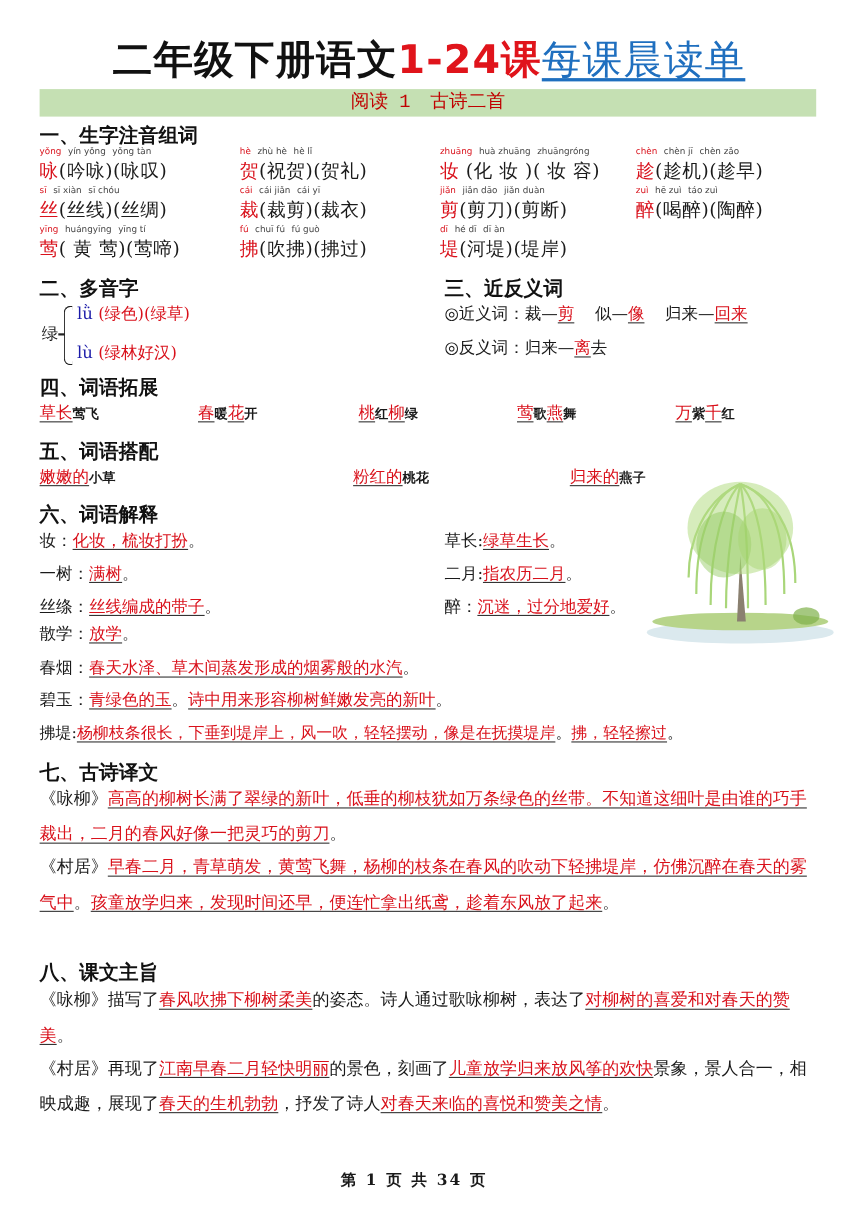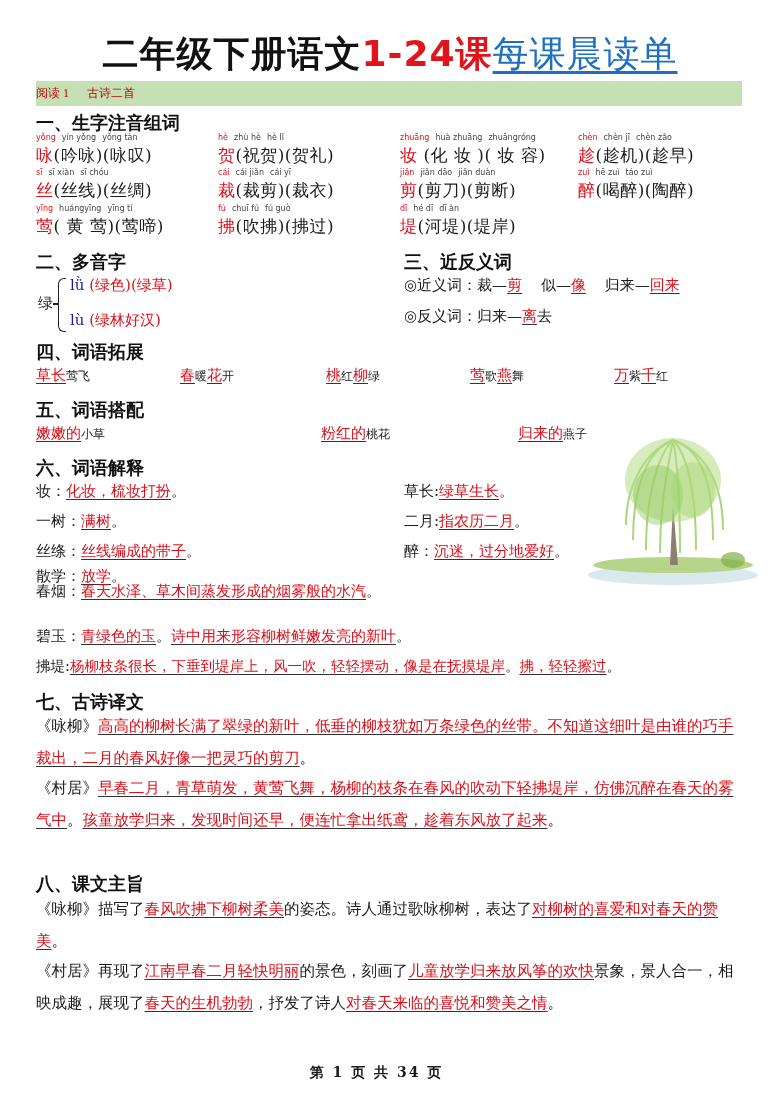--- a/index.html
+++ b/index.html
@@ -10,43 +10,43 @@
     position: absolute; left: 0; top: 30px; width: 780px; text-align: center;
     font-size: 36px; font-weight: bold; letter-spacing: 1px;
     font-family: "DejaVu Sans", "Liberation Sans", sans-serif;
   }
   .title .t1 { color: #111111; }
   .title .t2 { color: #e0141b; }
   .title .t3 { color: #1f6fbf; text-decoration: underline; text-decoration-thickness: 3px; text-underline-offset: 5px; font-weight: normal; font-family: Liberation Serif, serif; }
 
   .banner {
     position: absolute; left: 36px; top: 81px; width: 706px; height: 25px;
-    background: #c5e0b3; text-align: left; line-height: 25px;
-    color: #c00000; font-size: 12px; font-family: Liberation Serif, serif;
+    background: #c5e0b3; text-align: center; line-height: 25px;
+    color: #c00000; font-size: 17px; font-family: Liberation Mono, monospace;
   }
   .banner span + span { margin-left: 18px; }
 
   .sec-h {
     position: absolute; font-family: "DejaVu Sans", "Liberation Sans", sans-serif;
     font-weight: bold; font-size: 18px; color: #111;
   }
 
   .red { color: #d9111b; }
   .blue { color: #1a1aa8; }
   .ul { text-decoration: underline; text-decoration-color: #333; text-underline-offset: 3px; }
 
   
   .py-item { position: absolute; width: 190px; }
   .py-row { font-family: "DejaVu Sans", "Liberation Sans", sans-serif; font-size: 8px; color: #444; height: 11px; white-space: nowrap; }
   .py-row .p0 { color: #d9111b; display: inline-block; }
   .py-row span { display: inline-block; margin-right: 6px; }
   .py-chars { font-size: 17px; white-space: nowrap; letter-spacing: 0.5px; }
 
   .line { position: absolute; font-size: 15px; white-space: nowrap; }
-  .small { font-size: 12px; }
+  .small { font-size: 12px; font-weight: bold; }
 
   .brace-wrap { position: absolute; left: 36px; top: 276px; height: 58px; width: 200px; }
   .brace-char { position: absolute; left: 2px; top: 18px; font-size: 15px; }
   .brace { position: absolute; left: 22px; top: 2px; width: 8px; height: 54px; border: 1.5px solid #222; border-right: none; border-radius: 6px 0 0 6px; }
   .brace:after { content: ""; position: absolute; left: -6px; top: 24px; width: 6px; height: 2px; background: #222; }
 
   .para { position: absolute; left: 36px; width: 710px; font-size: 15.5px; line-height: 32px; }
 
   .willow { position: absolute; left: 578px; top: 425px; width: 180px; height: 170px; }
 
@@ -171,21 +171,21 @@
 </svg>
 
 <div class="sec-h" style="left:36px;top:456px;">六、词语解释</div>
 <div class="line" style="left:36px;top:482px;"><span>妆：</span><span class="red ul">化妆，梳妆打扮</span><span>。</span></div>
 <div class="line" style="left:404px;top:482px;"><span>草长:</span><span class="red ul">绿草生长</span><span>。</span></div>
 <div class="line" style="left:36px;top:512px;"><span>一树：</span><span class="red ul">满树</span><span>。</span></div>
 <div class="line" style="left:404px;top:512px;"><span>二月:</span><span class="red ul">指农历二月</span><span>。</span></div>
 <div class="line" style="left:36px;top:542px;"><span>丝绦：</span><span class="red ul">丝线编成的带子</span><span>。</span></div>
 <div class="line" style="left:404px;top:542px;"><span>醉：</span><span class="red ul">沉迷，过分地爱好</span><span>。</span></div>
 <div class="line" style="left:36px;top:567px;text-align:right;"><span>散学：</span><span class="red ul">放学</span><span>。</span></div>
-<div class="line" style="left:36px;top:582px;"><span>春烟：</span><span class="red ul">春天水泽、草木间蒸发形成的烟雾般的水汽</span><span>。</span></div>
+<div class="line" style="left:36px;top:598px;"><span>春烟：</span><span class="red ul">春天水泽、草木间蒸发形成的烟雾般的水汽</span><span>。</span></div>
 <div class="line" style="left:36px;top:627px;"><span>碧玉：</span><span class="red ul">青绿色的玉</span><span>。</span><span class="red ul">诗中用来形容柳树鲜嫩发亮的新叶</span><span>。</span></div>
 <div class="line" style="left:36px;top:657px;font-size:14.5px;"><span>拂堤:</span><span class="red ul">杨柳枝条很长，下垂到堤岸上，风一吹，轻轻摆动，像是在抚摸堤岸</span><span>。</span><span class="red ul">拂，轻轻擦过</span><span>。</span></div>
 
 <div class="sec-h" style="left:36px;top:690px;">七、古诗译文</div>
 <div class="para" style="top:710px;"><span>《咏柳》</span><span class="red ul">高高的柳树长满了翠绿的新叶，低垂的柳枝犹如万条绿色的丝带。不知道这细叶是由谁的巧手裁出，二月的春风好像一把灵巧的剪刀</span><span>。</span></div>
 <div class="para" style="top:772px;"><span>《村居》</span><span class="red ul">早春二月，青草萌发，黄莺飞舞，杨柳的枝条在春风的吹动下轻拂堤岸，仿佛沉醉在春天的雾气中</span><span>。</span><span class="red ul">孩童放学归来，发现时间还早，便连忙拿出纸鸢，趁着东风放了起来</span><span>。</span></div>
 
 <div class="sec-h" style="left:36px;top:872px;">八、课文主旨</div>
 <div class="para" id="s8-p1" style="top:893px;"><span>《咏柳》描写了</span><span class="red ul">春风吹拂下柳树柔美</span><span>的姿态。诗人通过歌咏柳树，表达了</span><span class="red ul">对柳树的喜爱和对春天的赞美</span><span>。</span></div>
 <div class="para" id="s8-p2" style="top:955px;"><span>《村居》再现了</span><span class="red ul">江南早春二月轻快明丽</span><span>的景色，刻画了</span><span class="red ul">儿童放学归来放风筝的欢快</span><span>景象，景人合一，相映成趣，展现了</span><span class="red ul">春天的生机勃勃</span><span>，抒发了诗人</span><span class="red ul">对春天来临的喜悦和赞美之情</span><span>。</span></div>

